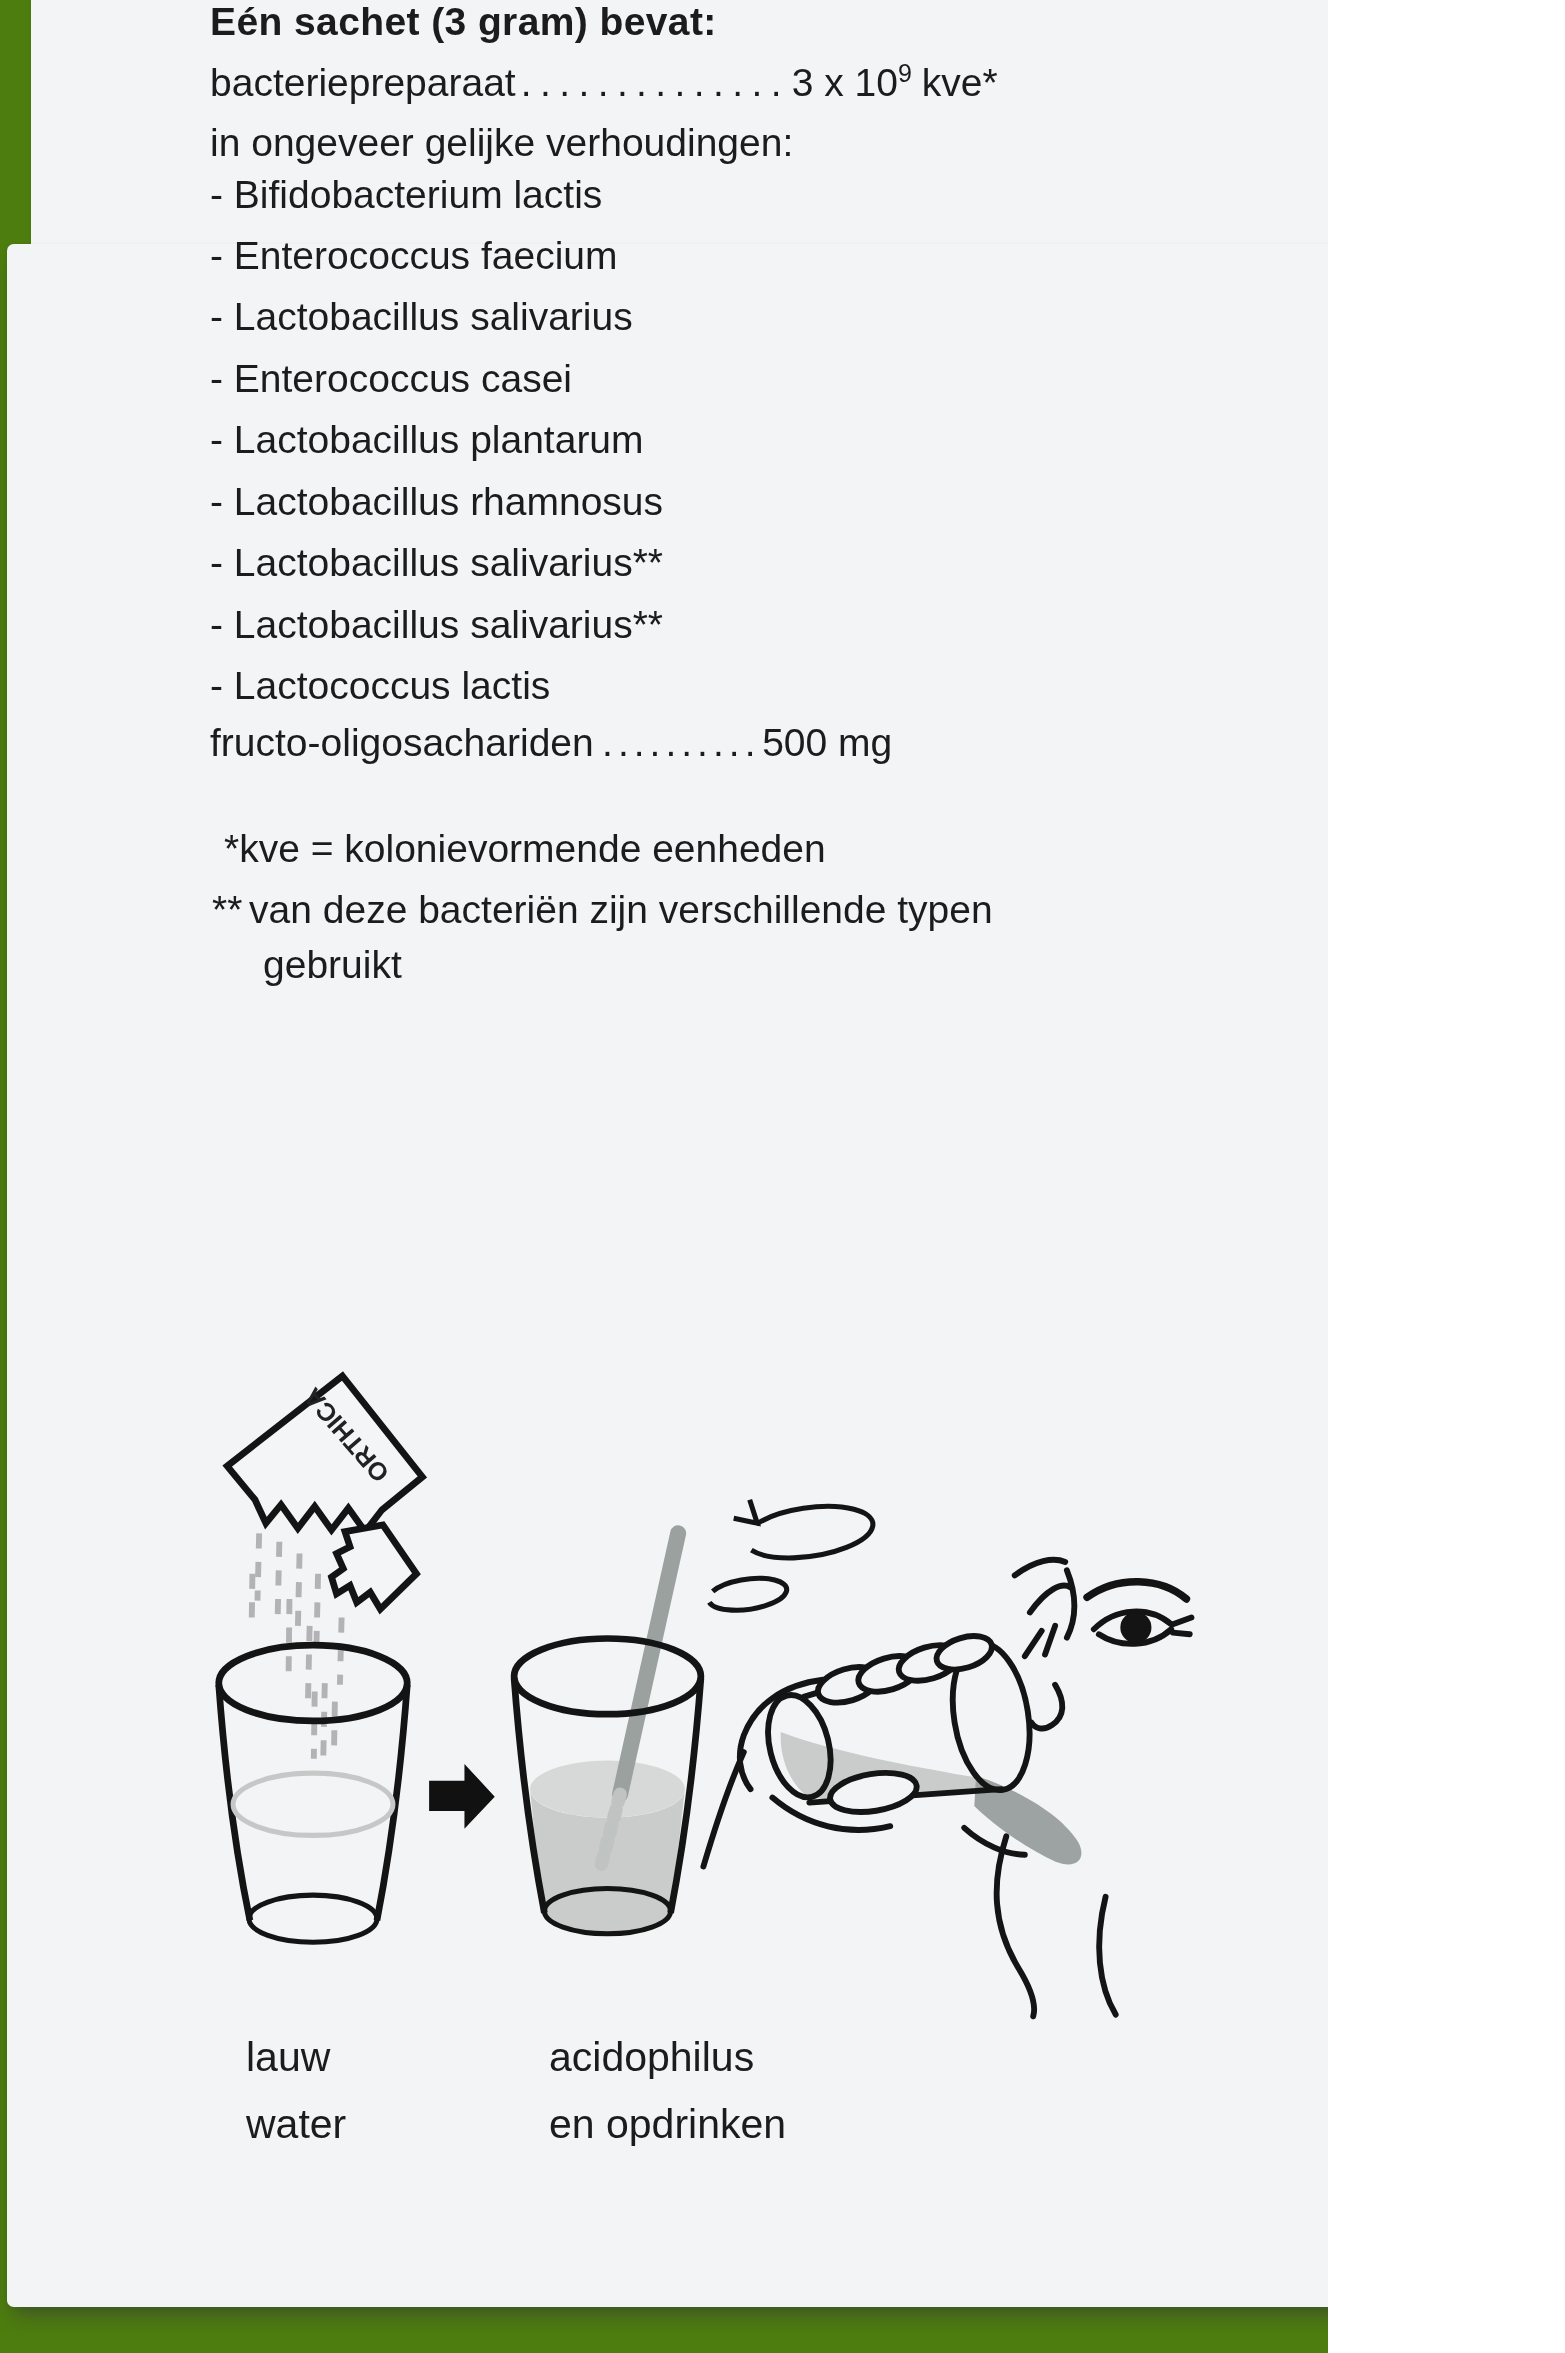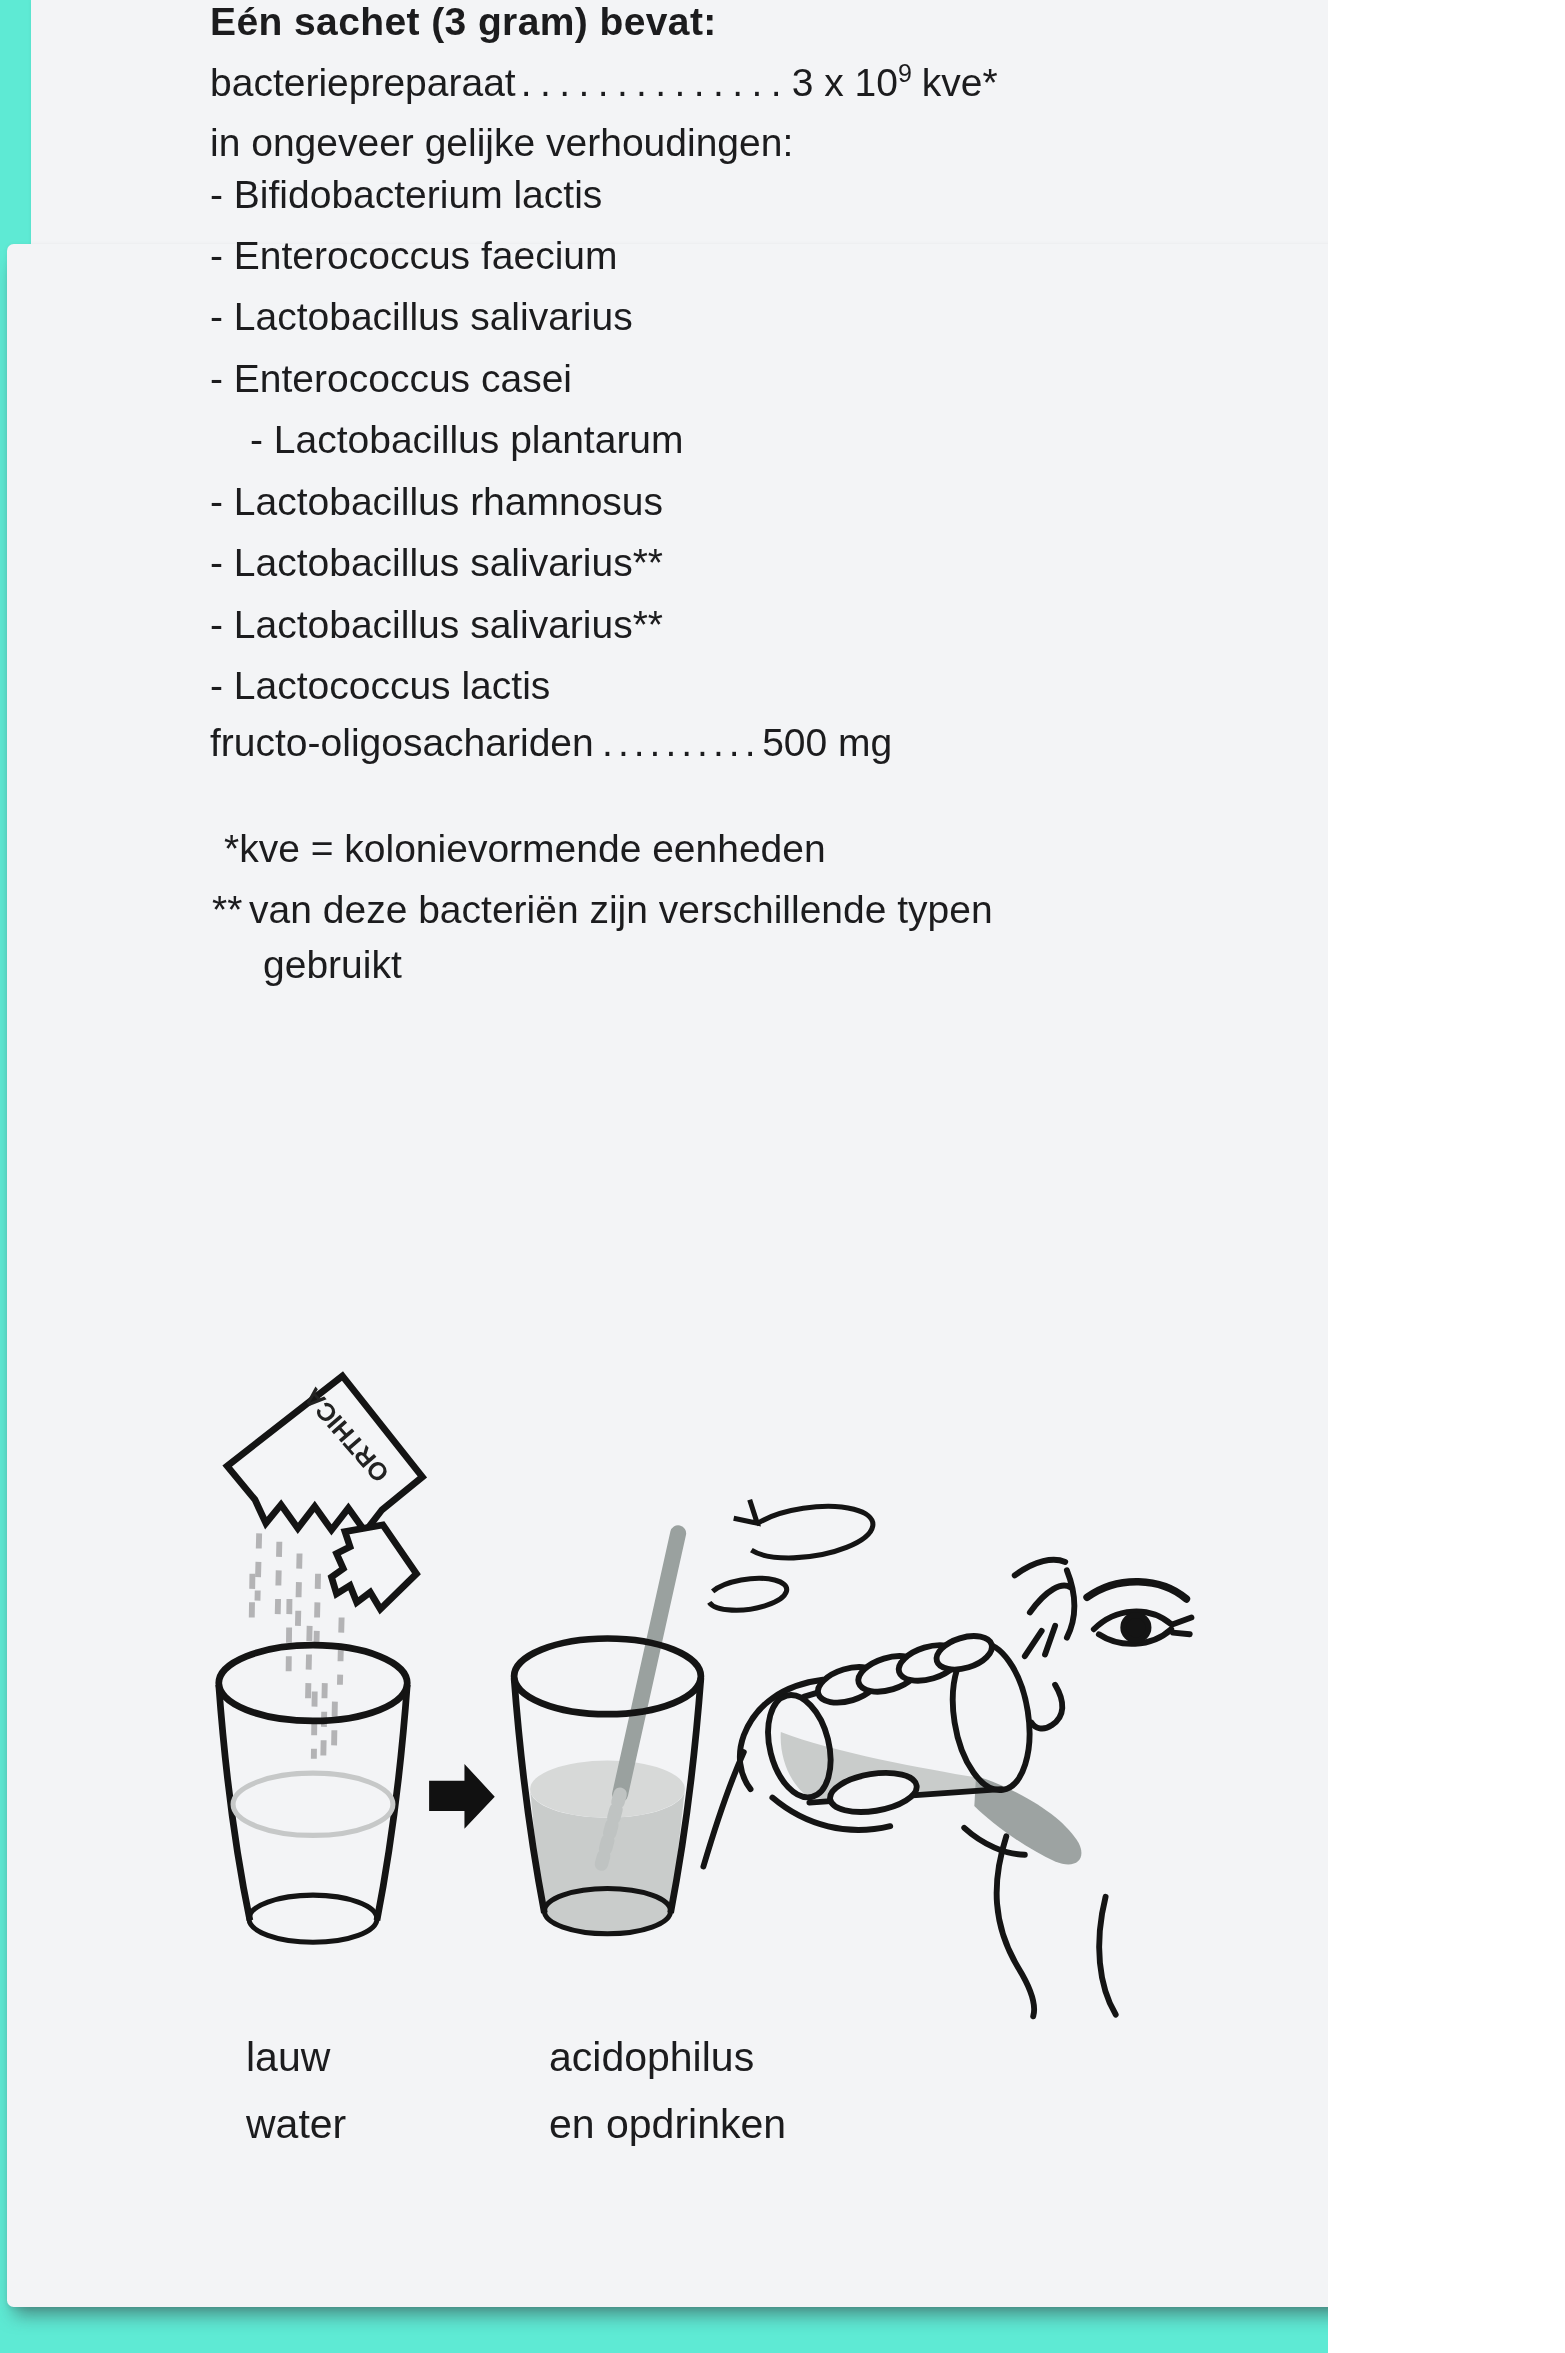--- a/index.html
+++ b/index.html
@@ -1,17 +1,17 @@
 <!DOCTYPE html>
 <html style="font-size:13.5px"><head>
 <meta charset="utf-8">
 <style>
   html,body{margin:0;padding:0;background:#ffffff;}
   .page{
-    position:relative;width:1328px;height:2354px;background:#5eead4;overflow:hidden;
+    position:relative;width:1328px;height:2354px;background:#4d7c0f;overflow:hidden;
     font-family:"Liberation Sans", sans-serif;color:#1c1c1e;
   }
   .card-top{
     position:absolute;left:31px;top:0;width:1503px;height:252px;
     background:#f3f4f6;box-shadow:0 0 4.2px rgba(0,0,0,0.06);
   }
   .card-main{
     position:absolute;left:6.7px;top:244px;width:1552px;height:2063px;
     background:#f3f4f6;border-radius:6.7px;
     box-shadow:0 15px 17px -6.7px rgba(55,55,60,0.55), 0 1.7px 5px rgba(0,0,0,0.07);
@@ -42,21 +42,21 @@
   <div class="txt" style="top:61px;">
     <span>bacteriepreparaat</span><span class="dots">..............</span><span class="val">3 x 10</span><span class="supexp">9</span><span class="unit">kve*</span>
   </div>
 
   <div class="txt" style="top:121px;">in ongeveer gelijke verhoudingen:</div>
 
   <div class="txt italic" style="top:173px;">- Bifidobacterium lactis</div>
   <div class="txt italic" style="top:234px;">- Enterococcus faecium</div>
   <div class="txt italic" style="top:295px;">- Lactobacillus salivarius</div>
   <div class="txt italic" style="top:357px;">- Enterococcus casei</div>
-  <div class="txt italic" style="top:418px;margin-left:40px;">- Lactobacillus plantarum</div>
+  <div class="txt italic" style="top:418px;">- Lactobacillus plantarum</div>
   <div class="txt italic" style="top:480px;">- Lactobacillus rhamnosus</div>
   <div class="txt italic" style="top:541px;">- Lactobacillus salivarius**</div>
   <div class="txt italic" style="top:603px;">- Lactobacillus salivarius**</div>
   <div class="txt italic" style="top:664px;">- Lactococcus lactis</div>
 
   <div class="txt" style="top:721px;">
     <span>fructo-oligosachariden</span><span class="dots2">..........</span><span class="val">500 mg</span>
   </div>
 
   <div class="txt" style="top:827px;left:224px;">

